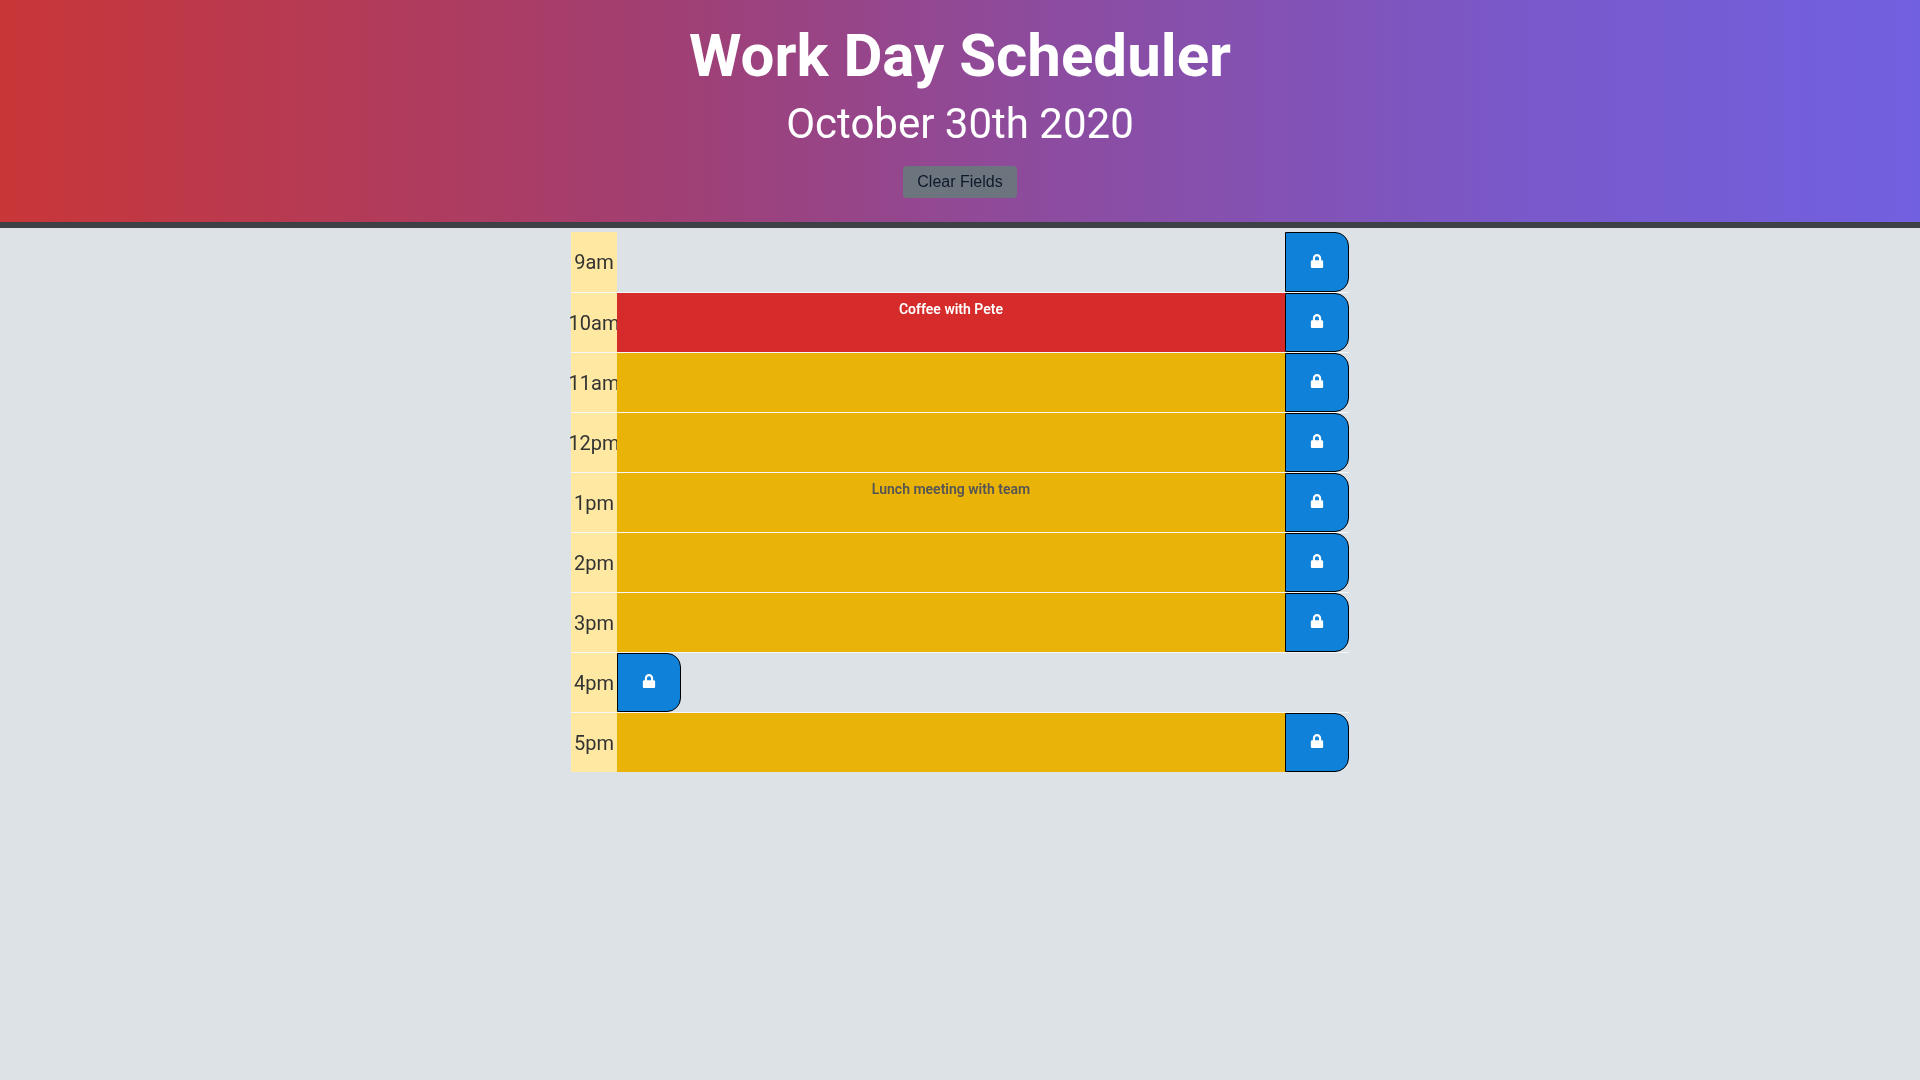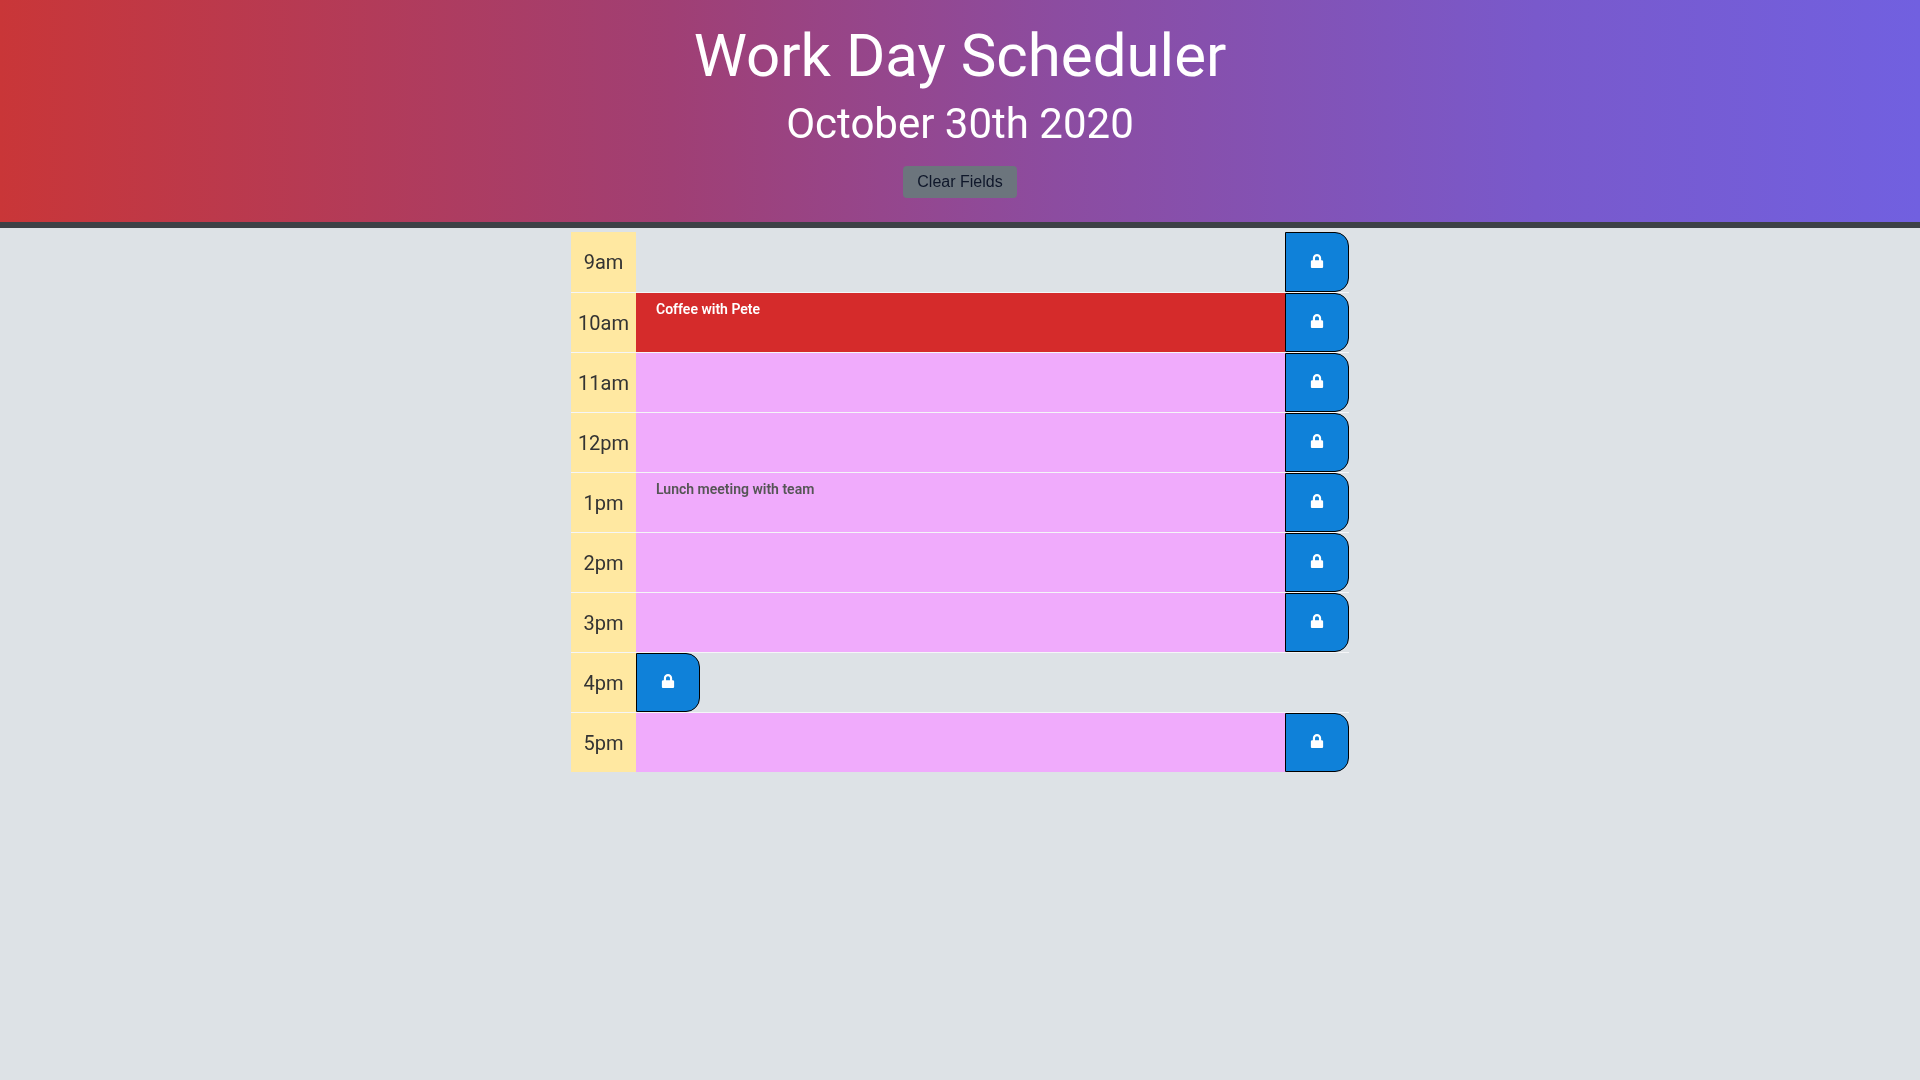--- a/index.html
+++ b/index.html
@@ -18,21 +18,21 @@
     .header {
       background: linear-gradient(90deg, #c93638 0%, #a03f74 35%, #8c4ca0 55%, #7959cb 80%, #7160e0 100%);
       color: white;
       text-align: center;
       padding: 20px 0 24px 0;
       border-bottom: 6px solid #3d4146;
     }
 
     .header h1 {
       font-size: 60px;
-      font-weight: 400;
+      font-weight: 700;
       margin-bottom: 2px;
     }
 
     .header h2 {
       font-size: 42px;
       font-weight: 400;
       margin-bottom: 18px;
       margin-top: 8px;
     }
 
@@ -55,54 +55,54 @@
       display: flex;
       height: 60px;
       border-top: 1px solid rgba(255,255,255,0.7);
     }
 
     .time-row:first-child {
       border-top: none;
     }
 
     .hour-label {
-      width: 65px;
+      width: 46px;
       background-color: #ffe8a1;
       display: flex;
       align-items: center;
       justify-content: center;
       font-size: 20px;
       color: #333;
       flex-shrink: 0;
     }
 
     .event-area {
       flex: 1;
       border: none;
       outline: none;
       padding: 8px 20px;
       font-size: 14px;
       font-weight: 600;
-      text-align: left;
+      text-align: center;
       resize: none;
       font-family: inherit;
     }
 
     .past {
       background-color: #dde2e6;
       color: #333;
     }
 
     .present {
       background-color: #d52b2b;
       color: white;
     }
 
     .future {
-      background-color: #f0abfc;
+      background-color: #eab308;
       color: #555;
     }
 
     .save-btn {
       width: 64px;
       background-color: #0f81d9;
       border: 1px solid #000;
       border-top-right-radius: 14px;
       border-bottom-right-radius: 14px;
       cursor: pointer;

